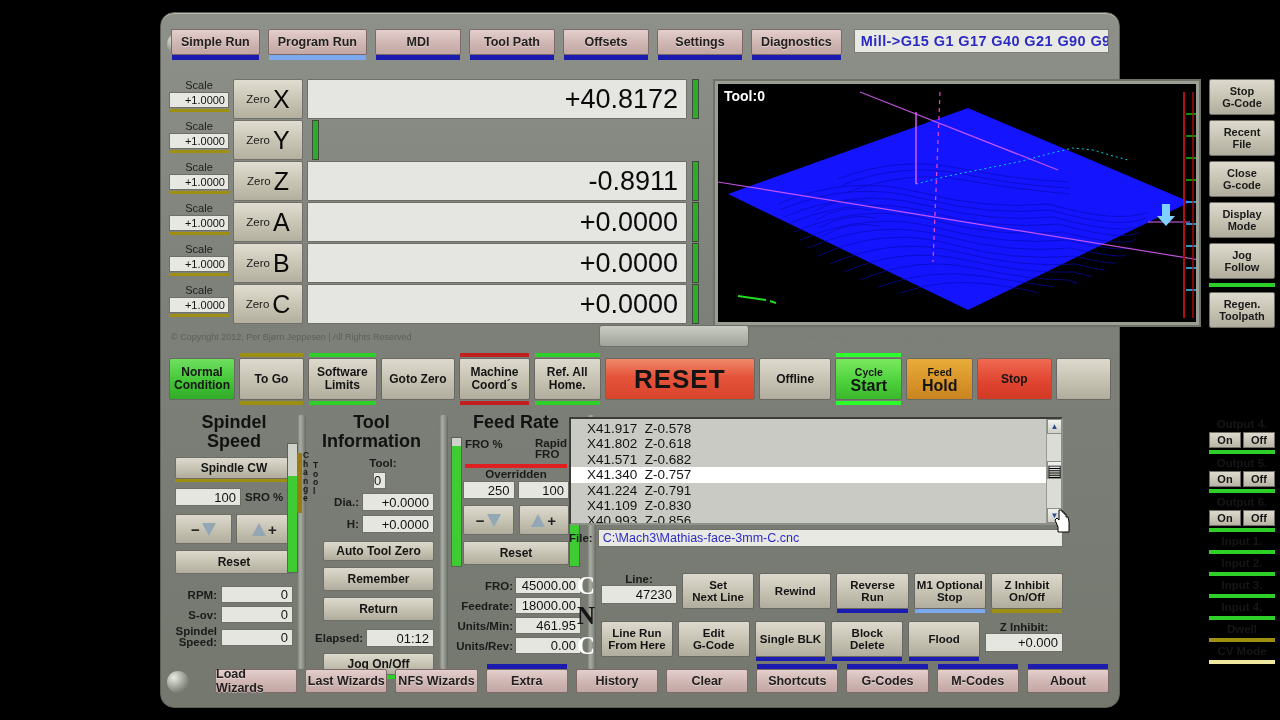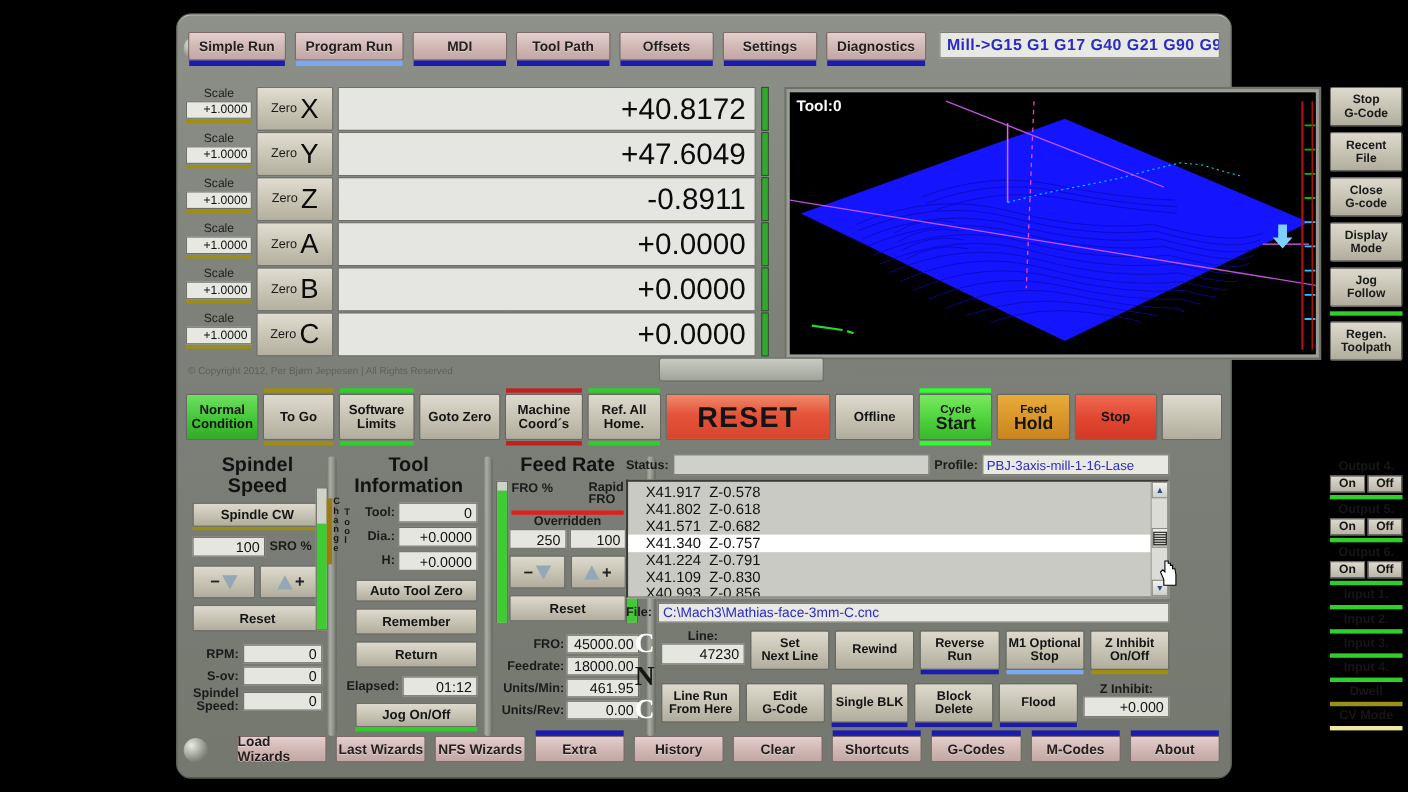--- a/index.html
+++ b/index.html
@@ -304,21 +304,20 @@
         <div class="dro-row">
           <div class="scale-cell">
             <div class="scale-lbl">Scale</div>
             <div class="scale-val">+1.0000</div>
             <div class="scale-bar"></div>
           </div>
           <div class="zero-btn">
             <span class="z-sm">Zero</span>
             <span class="z-ax">Y</span>
           </div>
-          <div class="dro-val">+47.6049</div>
           <div class="dro-led"></div>
         </div>
         <div class="dro-row">
           <div class="scale-cell">
             <div class="scale-lbl">Scale</div>
             <div class="scale-val">+1.0000</div>
             <div class="scale-bar"></div>
           </div>
           <div class="zero-btn">
             <span class="z-sm">Zero</span>
@@ -595,21 +594,21 @@
 n
 g
 e</span>
         </div>
         <div style="position:absolute;left:4px;top:48px;font-size:8.5px;line-height:8.6px;color:#181818;font-weight:bold;">
           <span style="white-space:pre-line;">T
 o
 o
 l</span>
         </div>
-        <div style="display:flex;align-items:center;gap:3px;margin-top:6px;padding-left:16px;">
+        <div style="display:flex;align-items:center;gap:3px;margin-top:6px;padding-left:16px;flex-direction:column;">
           <div class="lbl" style="width:34px;text-align:right;">Tool:</div>
           <div class="fld" style="flex:1;height:18px;">0</div>
         </div>
         <div style="display:flex;align-items:center;gap:3px;margin-top:4px;padding-left:16px;">
           <div class="lbl" style="width:34px;text-align:right;">Dia.:</div>
           <div class="fld" style="flex:1;height:18px;">+0.0000</div>
         </div>
         <div style="display:flex;align-items:center;gap:3px;margin-top:4px;padding-left:16px;">
           <div class="lbl" style="width:34px;text-align:right;">H:</div>
           <div class="fld" style="flex:1;height:18px;">+0.0000</div>
@@ -669,26 +668,20 @@
         </div>
         <div class="vslider" style="left:0px;top:24px;height:130px;">
           <div class="fillg" style="height:94%;"></div>
         </div>
         <div class="vslider" style="left:118px;top:24px;height:130px;">
           <div class="fillg" style="height:94%;"></div>
         </div>
       </div>
 
       <div class="gpanel">
-        <div class="statusrow">
-          <div class="lbl">Status:</div>
-          <div class="status-box"></div>
-          <div class="lbl">Profile:</div>
-          <div class="profile-box">PBJ-3axis-mill-1-16-Lase</div>
-        </div>
         <div class="glist">
           <div id="glines" style="padding-top:2px;">
               <div class="gline">X41.917  Z-0.578</div>
               <div class="gline">X41.802  Z-0.618</div>
               <div class="gline">X41.571  Z-0.682</div>
               <div class="gline hl">X41.340  Z-0.757</div>
               <div class="gline">X41.224  Z-0.791</div>
               <div class="gline">X41.109  Z-0.830</div>
               <div class="gline">X40.993  Z-0.856</div>
             </div>

